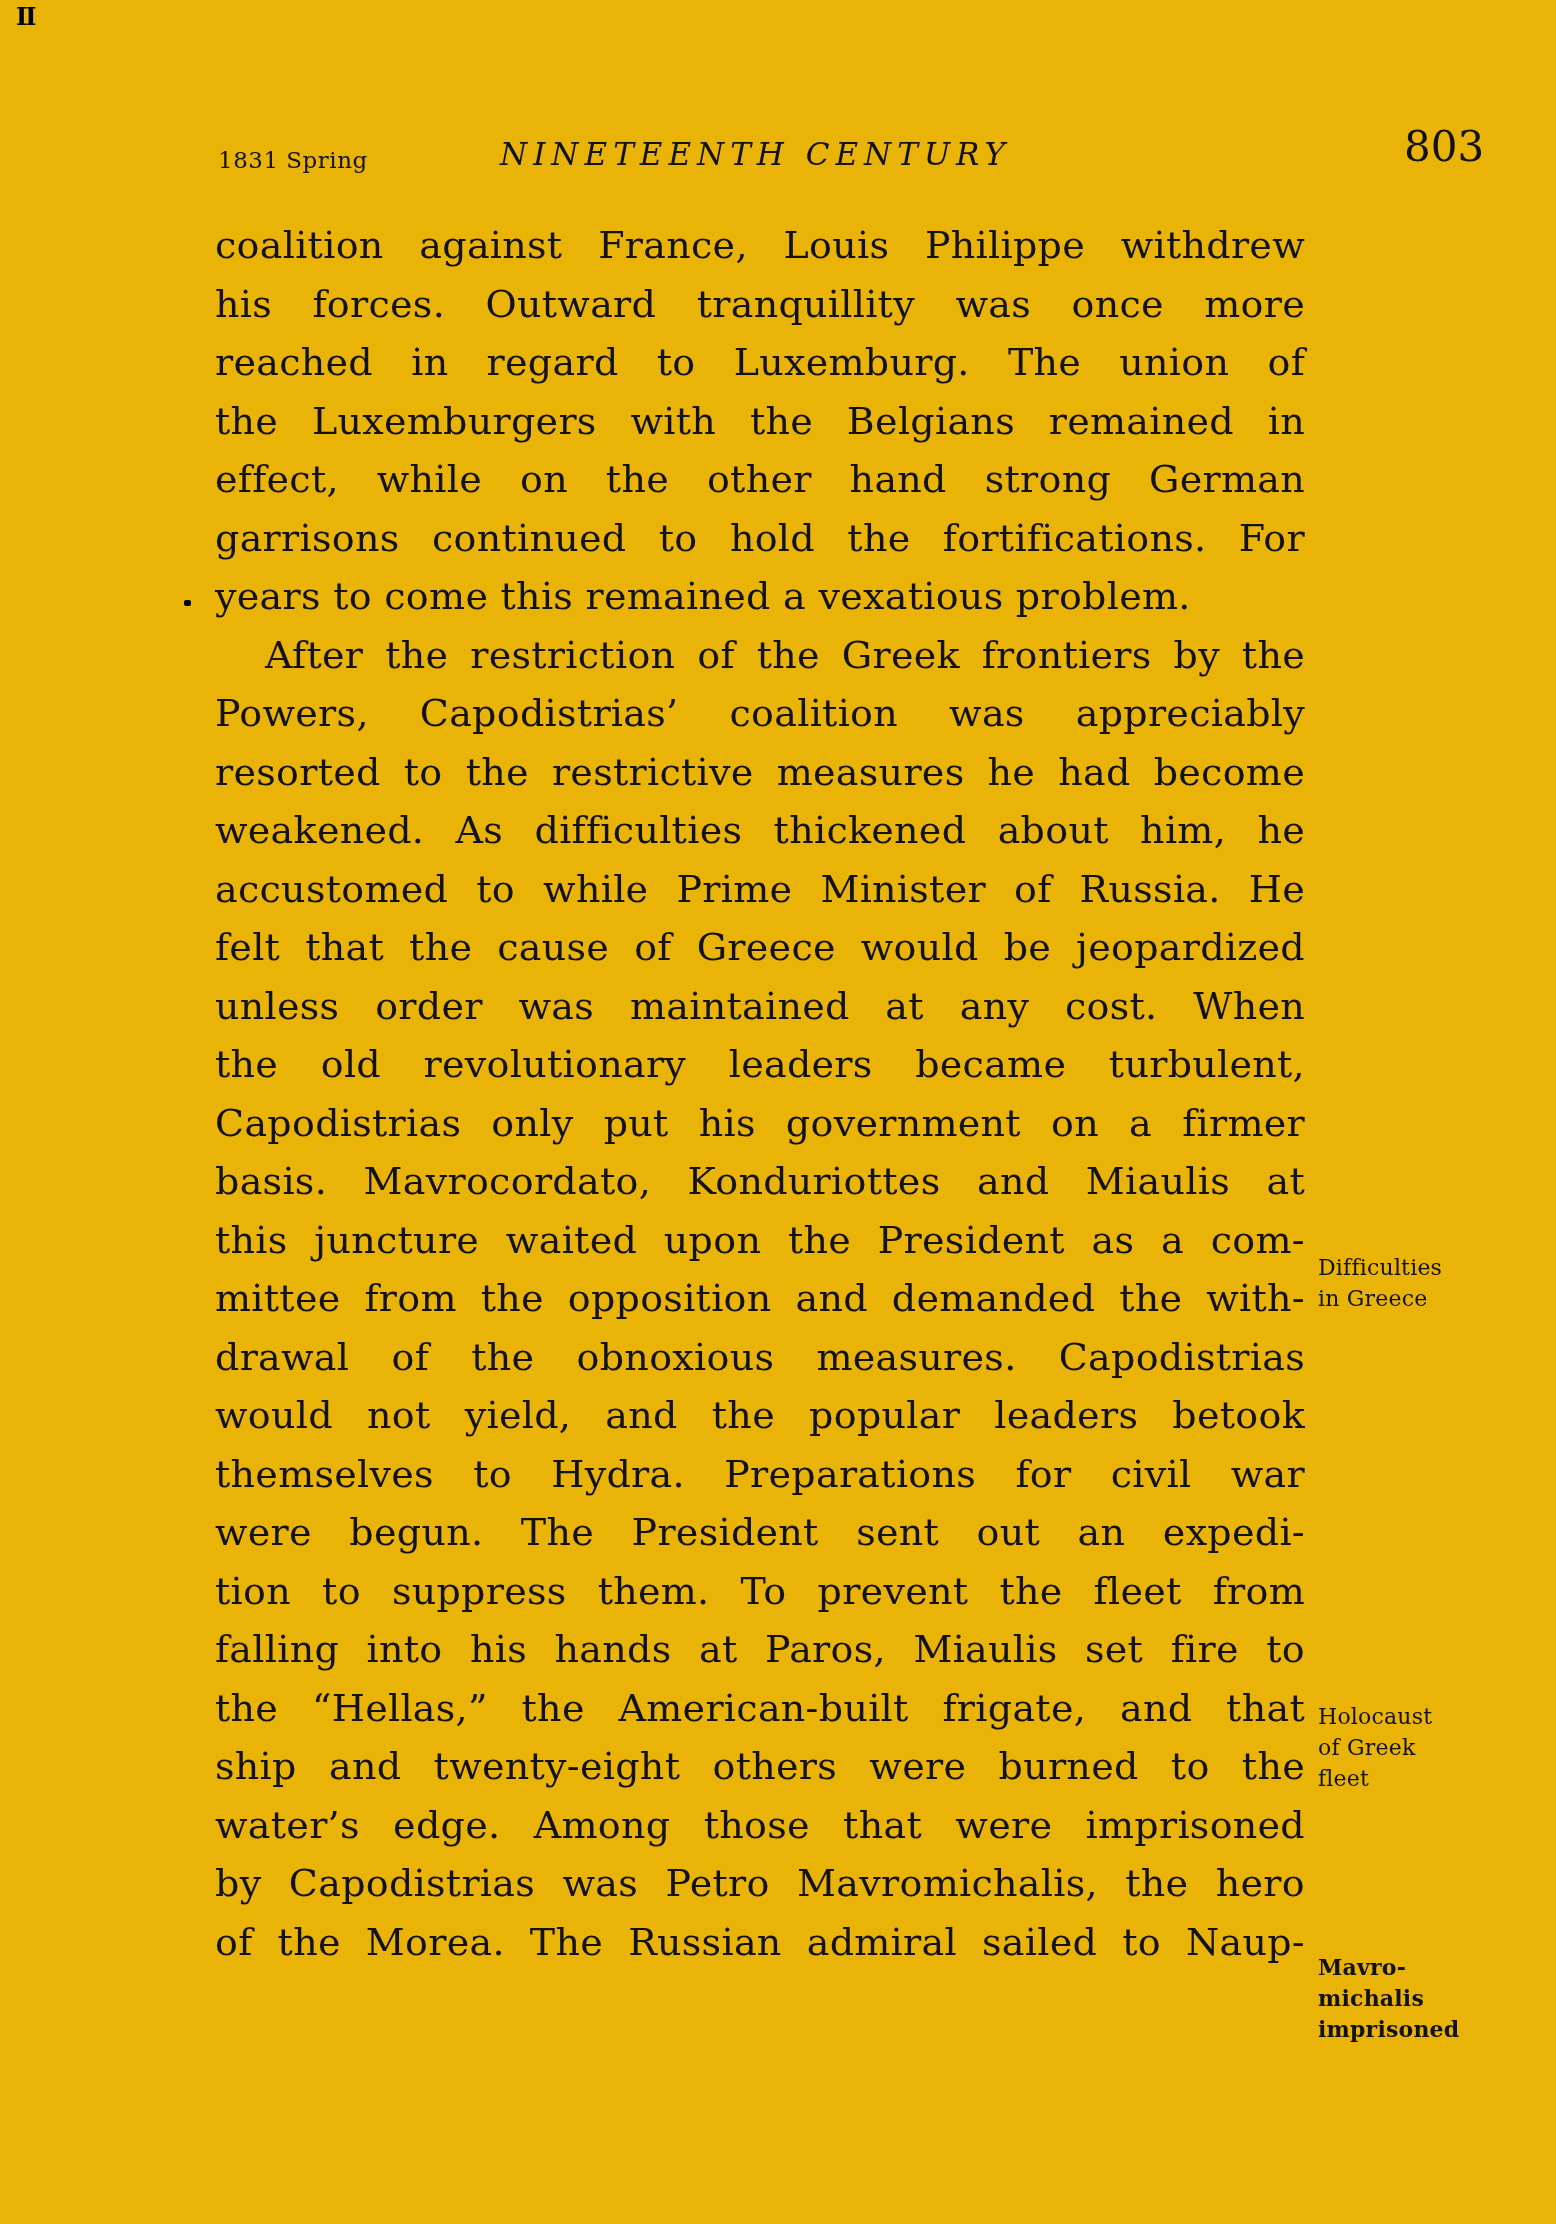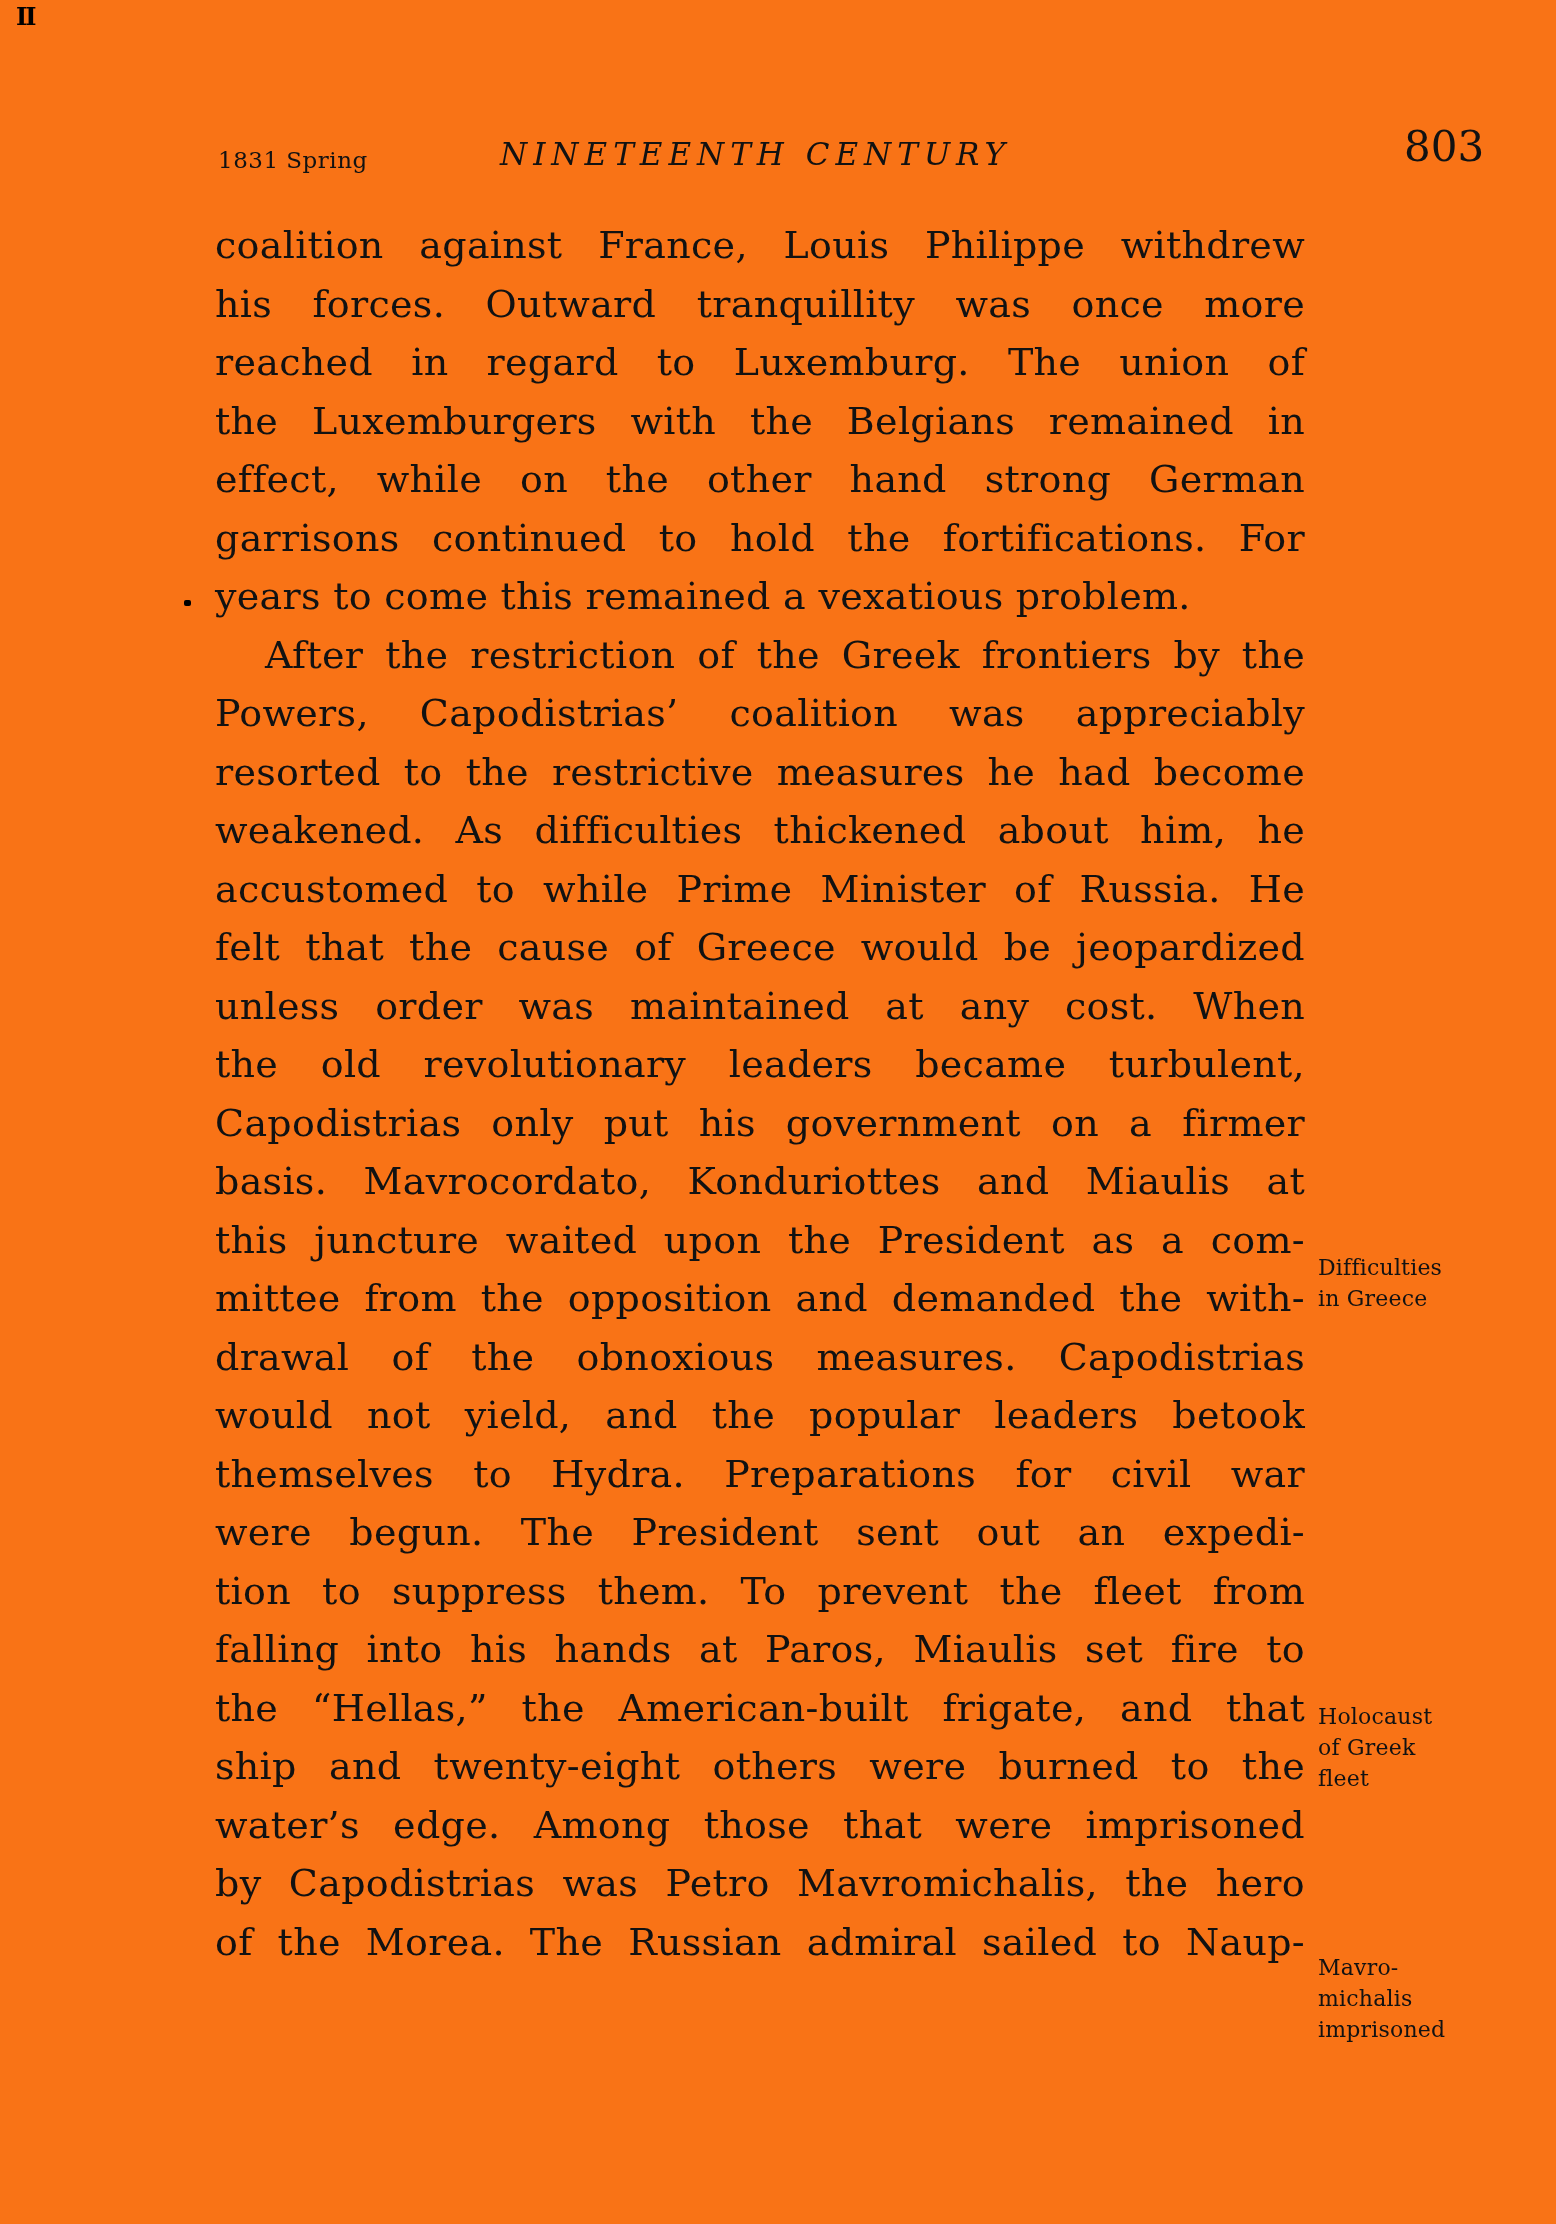--- a/index.html
+++ b/index.html
@@ -4,21 +4,21 @@
 <style>
   html, body {
     margin: 0;
     padding: 0;
     background: #e8e8e8;
   }
   .page {
     position: relative;
     width: 1556px;
     height: 2224px;
-    background: #f97316;
+    background: #eab308;
     color: #121212;
     font-family: "DejaVu Serif", "Liberation Serif", serif;
     overflow: hidden;
   }
   .corner-mark {
     position: absolute;
     left: 16px;
     top: 2px;
     font-size: 24px;
     font-weight: bold;
@@ -87,21 +87,21 @@
   .sidenote {
     position: absolute;
     left: 1318px;
     width: 230px;
     font-size: 22px;
     line-height: 31px;
     letter-spacing: 0.2px;
   }
   .sidenote-0 { top: 1252px; }
   .sidenote-1 { top: 1701px; }
-  .sidenote-2 { top: 1952px; }
+  .sidenote-2 { top: 1952px; font-weight: bold; }
   .sn-line { white-space: nowrap; }
 </style>
 </head>
 <body>
 
 <div class="page">
   <div class="corner-mark">II</div>
   <div class="speck"></div>
 
   <header>

